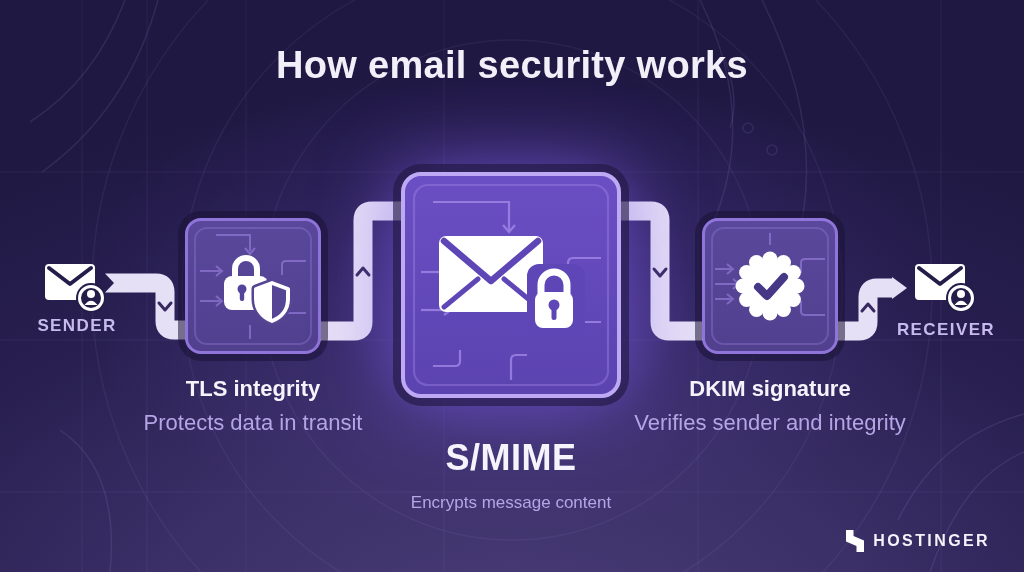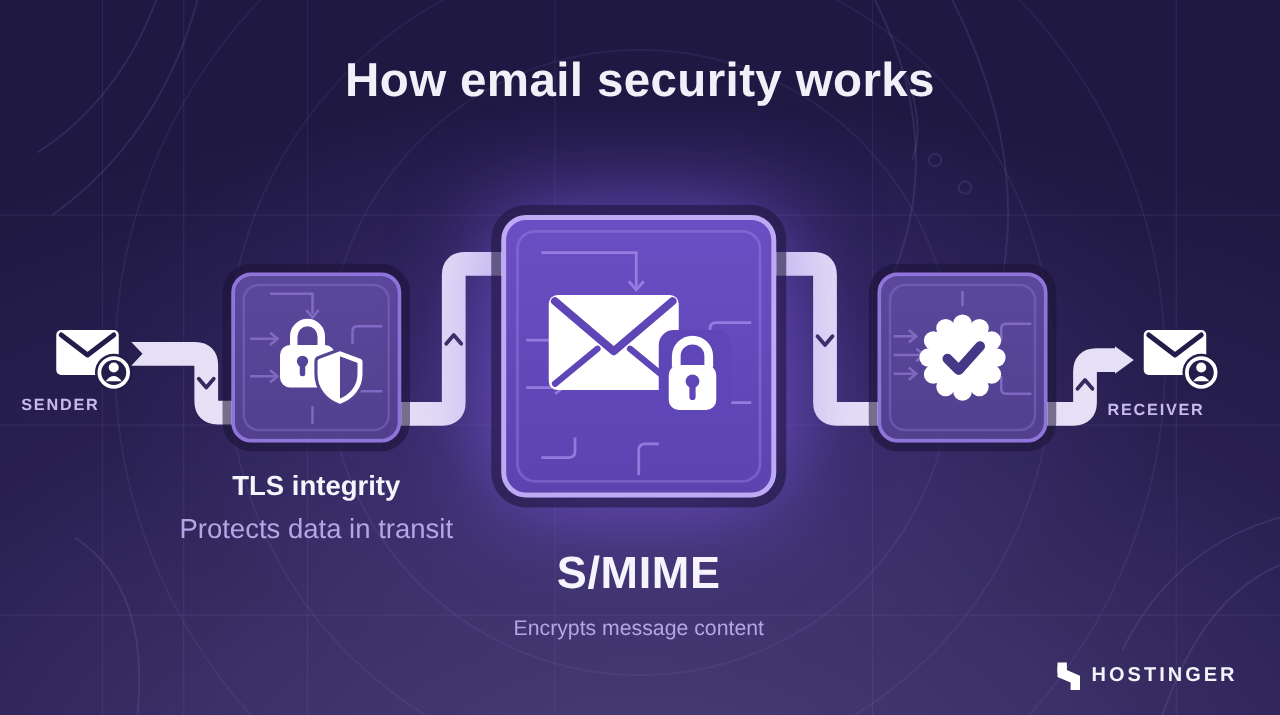--- a/index.html
+++ b/index.html
@@ -45,22 +45,22 @@
     box-shadow:0 0 0 8px rgba(30,21,60,0.6), 0 0 70px 12px rgba(126,92,232,0.5);
     box-sizing:border-box;
   }
   .traces{position:absolute;inset:0;width:100%;height:100%;}
   .box-icon{position:absolute;}
   .tls-icon{left:24px;top:26px;}
   .smime-icon{left:30px;top:50px;}
   .dkim-icon{left:23px;top:23px;}
   .endpoint{position:absolute;z-index:3;}
   .endpoint-label{
-    position:absolute;width:120px;text-align:left;z-index:3;
-    color:#c6baee;font-size:13px;font-weight:700;letter-spacing:1.4px;
+    position:absolute;width:120px;text-align:center;z-index:3;
+    color:#c6baee;font-size:17px;font-weight:700;letter-spacing:1.4px;
   }
   .caption{position:absolute;z-index:4;width:280px;text-align:center;}
   .cap-title{color:#f5f3fb;font-weight:700;font-size:22px;margin:0 0 8px 0;}
   .cap-sub{color:#b3a5e6;font-size:22px;margin:0;}
   .cap-smime .cap-title{font-size:36px;margin-bottom:14px;letter-spacing:.5px;}
   .cap-smime .cap-sub{font-size:17px;}
   .logo{
     position:absolute;right:34px;bottom:18px;z-index:4;
     display:flex;align-items:center;gap:5px;
   }
@@ -237,20 +237,24 @@
   <div class="endpoint-label" style="left:886px;top:320px;">RECEIVER</div>
 
   <div class="caption" style="left:113px;top:376px;">
     <p class="cap-title">TLS integrity</p>
     <p class="cap-sub">Protects data in transit</p>
   </div>
   <div class="caption cap-smime" style="left:371px;top:437px;">
     <p class="cap-title">S/MIME</p>
     <p class="cap-sub">Encrypts message content</p>
   </div>
+  <div class="caption" style="left:630px;top:376px;">
+    <p class="cap-title">DKIM signature</p>
+    <p class="cap-sub">Verifies sender and integrity</p>
+  </div>
 
   <div class="logo">
     <svg width="26" height="26" viewBox="0 0 26 26">
       <g fill="#ffffff">
         <path d="M4 2 h7.5 v9.2 l10.5 4.6 v5.4 L4 13.5 Z"></path>
         <path d="M22 24 h-7.5 v-9.2 L4 10.2 V4.8 L22 12.5 Z"></path>
       </g>
     </svg>
     <span class="logo-text">HOSTINGER</span>
   </div>

